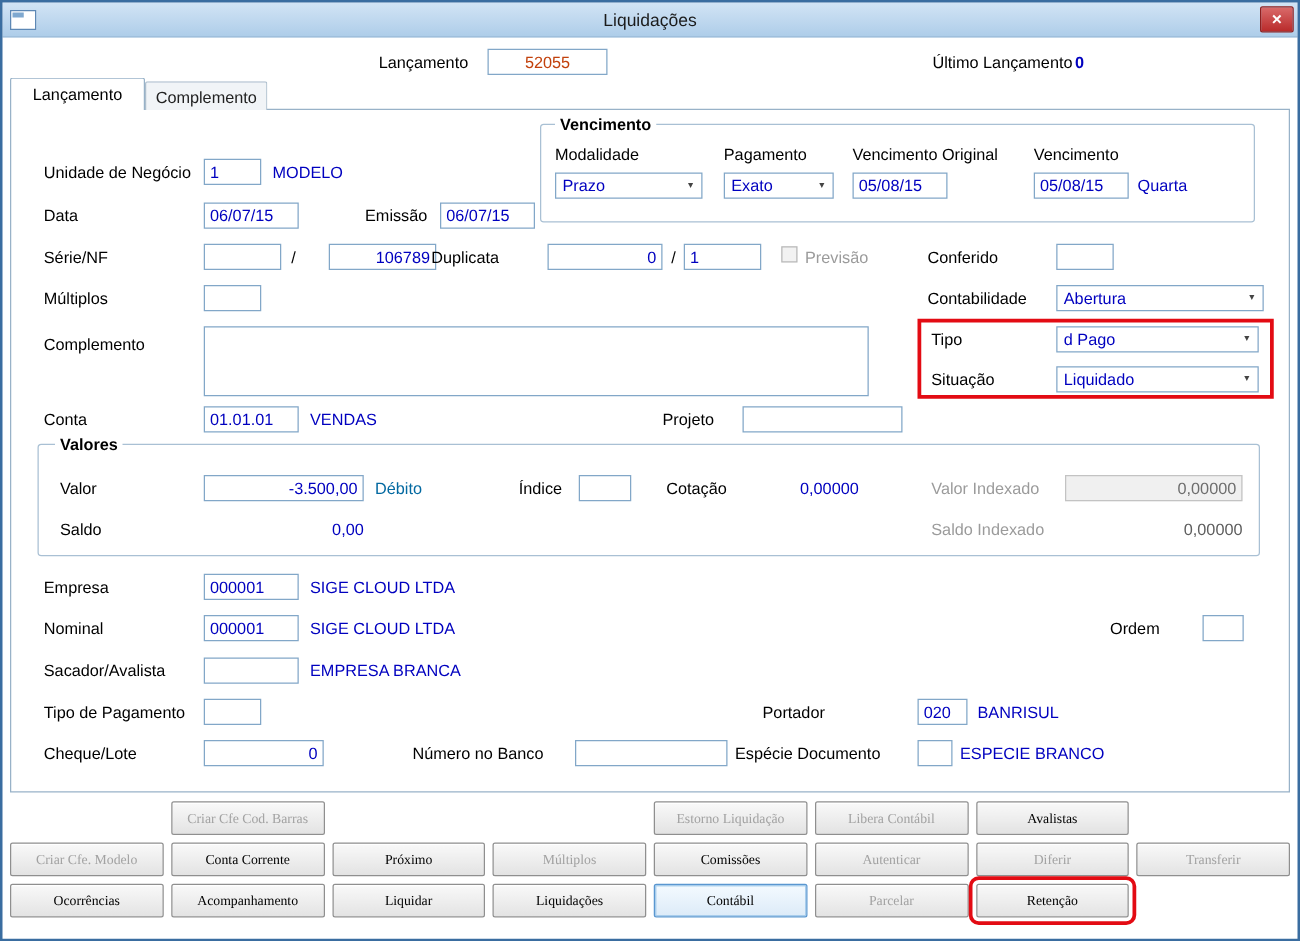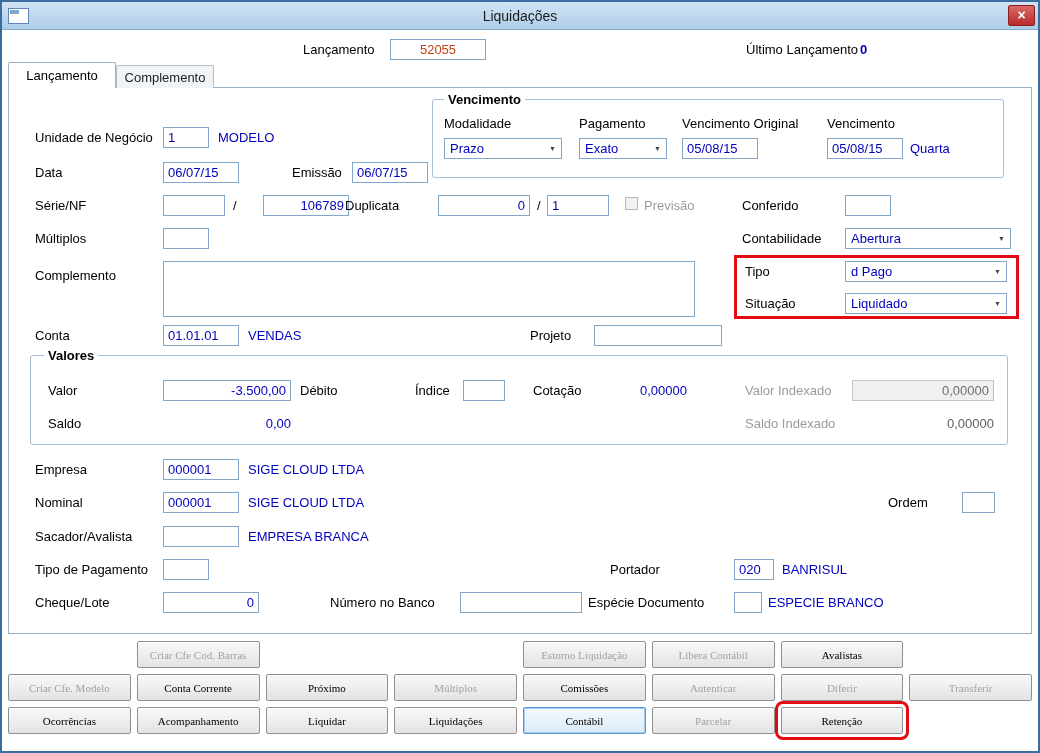--- a/index.html
+++ b/index.html
@@ -18,21 +18,21 @@
   .win-icon { position:absolute; left:6px; top:6px; width:21px; height:16px; background:#fff; border:1px solid #5d88b5; }
   .win-icon .bar { position:absolute; left:1px; top:1px; right:9px; bottom:9px; background:#7fa8cf; }
   .close-btn {
     position:absolute; right:3px; top:3px; width:27px; height:21px;
     background:linear-gradient(#d96a6a,#b92b2b); border:1px solid #8e1f1f; border-radius:2px;
     color:#fff; font-weight:bold; font-size:14px; text-align:center; line-height:19px; cursor:pointer;
   }
   .lbl { position:absolute; line-height:14px; white-space:nowrap; color:#000; }
   .lbl.gray { color:#9b9b9b; }
   .blue { color:#0000bf; }
-  .red { color:#000000; }
+  .red { color:#0369a1; }
   .bold { font-weight:bold; }
   .inp {
     position:absolute; height:21px; border:1px solid #82a7c8; background:#fff;
     font-family:"Liberation Sans",sans-serif; font-size:13px; color:#0000bf; padding:0 4px;
   }
   .inp.black { color:#c2410c; }
   .inp.num { text-align:right; }
   .inp.center { text-align:center; }
   .inp.ro { background:#f0f0f0; color:#6e6e6e; border-color:#c3c3c3; }
   textarea.inp { resize:none; padding:2px 4px; }

